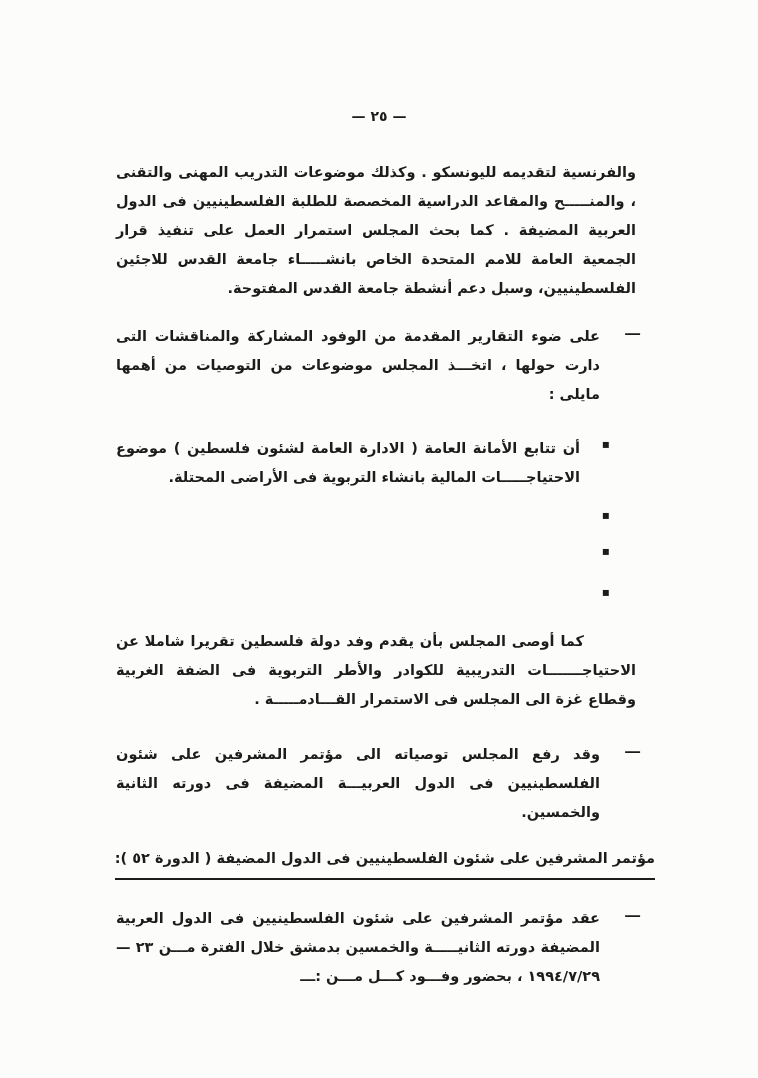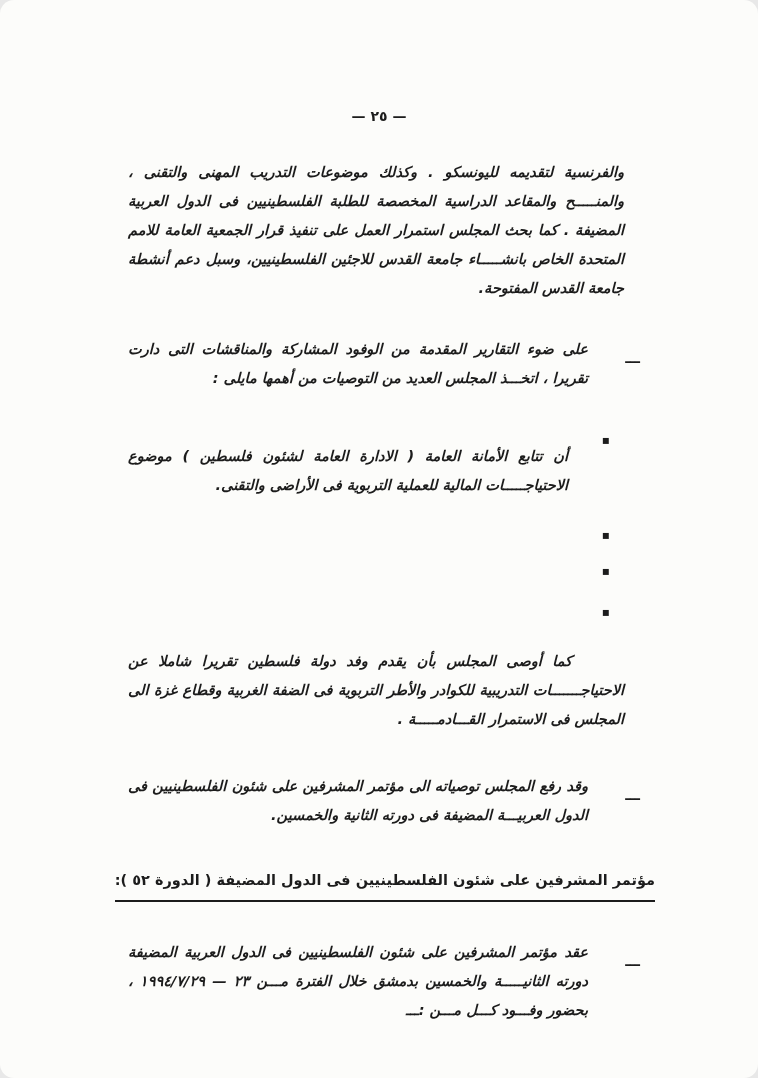--- a/index.html
+++ b/index.html
@@ -10,43 +10,41 @@
   .page {
     position: relative;
     width: 758px;
     height: 1078px;
     margin: 0 auto;
     background: #fcfcfa;
     color: #1c1c1c;
     font-family: "DejaVu Sans", sans-serif;
     font-weight: 700;
     overflow: hidden;
-    border-radius: 14px;
   }
   .pageno {
     padding-top: 108px;
     text-align: center;
     font-size: 14px;
     letter-spacing: 1px;
   }
   .content {
     direction: rtl;
     margin: 34px 118px 0 112px;
     font-size: 14.5px;
     line-height: 29px;
     text-align: justify;
   }
-  p { margin: 16px; font-style: italic; }
+  p { margin: 4px; }
   .para { text-align: justify; }
 
   .dash-row { display: flex; }
   .dash-row .marker {
     flex: 0 0 36px;
     text-align: right;
-    margin-top: 27px;
   }
   .dash-marker {
     display: inline-block;
     transform: translateY(-2px);
   }
 
   .bullet-row {
     display: flex;
     padding-right: 30px;
     box-sizing: border-box;
@@ -62,21 +60,21 @@
   .mt-b2 { margin-top: 5px; }
   .mt-b3 { margin-top: 7px; }
   .mt-b4 { margin-top: 12px; }
   .indent-para {
     text-indent: 52px;
     margin-top: 20px;
   }
   .mt-referral { margin-top: 22px; }
 
   .heading {
-    margin-top: 20px;
+    margin-top: 13px;
     margin-right: -15px;
     width: fit-content;
     max-width: 110%;
     border-bottom: 2px solid #1c1c1c;
     padding-bottom: 5px;
     text-align: right;
   }
   .mt-session { margin-top: 20px; }
   .flex1 { flex: 1; min-width: 0; }
 </style>
@@ -86,26 +84,26 @@
 <div class="page">
 
   <div class="pageno">— ٢٥ —</div>
 
   <div class="content">
 
     <p class="para mt-intro">والفرنسية لتقديمه لليونسكو . وكذلك موضوعات التدريب المهنى والتقنى ، والمنـــــح والمقاعد الدراسية المخصصة للطلبة الفلسطينيين فى الدول العربية المضيفة . كما بحث المجلس استمرار العمل على تنفيذ قرار الجمعية العامة للامم المتحدة الخاص بانشـــــاء جامعة القدس للاجئين الفلسطينيين، وسبل دعم أنشطة جامعة القدس المفتوحة.</p>
 
     <div class="dash-row mt-recintro">
       <span class="marker"><span class="dash-marker">ـــ</span></span>
-      <p class="para flex1">على ضوء التقارير المقدمة من الوفود المشاركة والمناقشات التى دارت تقريرا ، اتخـــذ المجلس العديد من التوصيات من أهمها مايلى :</p>
+      <p class="para flex1">على ضوء التقارير المقدمة من الوفود المشاركة والمناقشات التى دارت حولها ، اتخـــذ المجلس موضوعات من التوصيات من أهمها مايلى :</p>
     </div>
 
     <div class="bullet-row mt-b1">
       <span class="marker">▪</span>
-      <p class="para flex1">أن تتابع الأمانة العامة ( الادارة العامة لشئون فلسطين ) موضوع الاحتياجـــــات المالية للعملية التربوية فى الأراضى والتقنى.</p>
+      <p class="para flex1">أن تتابع الأمانة العامة ( الادارة العامة لشئون فلسطين ) موضوع الاحتياجـــــات المالية بانشاء التربوية فى الأراضى المحتلة.</p>
     </div>
 
     <div class="bullet-row mt-b2">
       <span class="marker">▪</span>
     </div>
 
     <div class="bullet-row mt-b3">
       <span class="marker">▪</span>
     </div>
 

